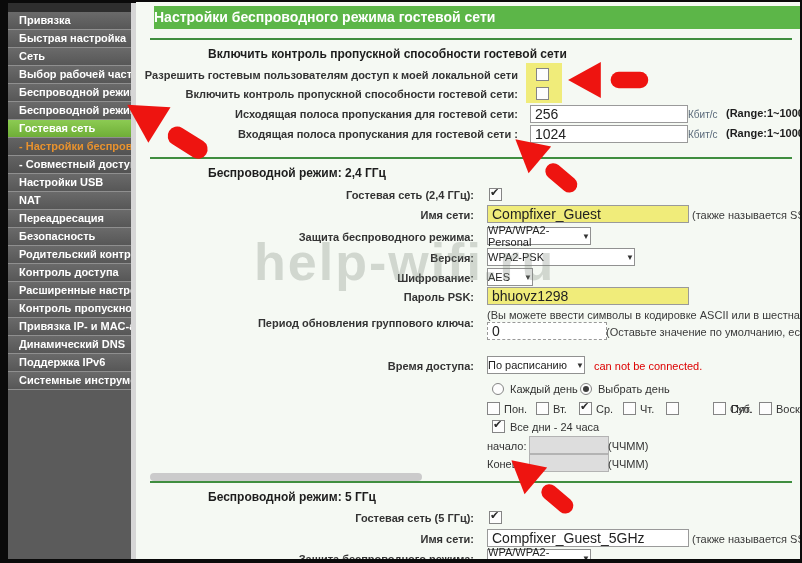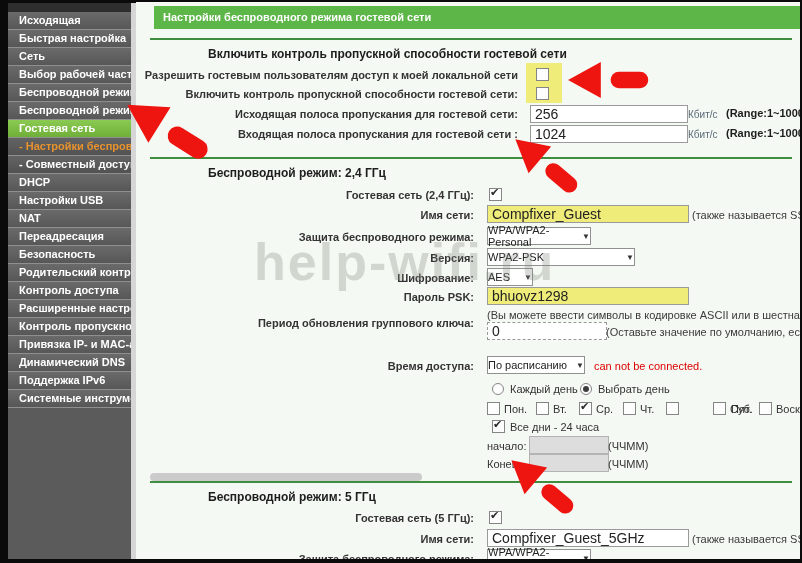--- a/index.html
+++ b/index.html
@@ -12,21 +12,21 @@
              color:#fff;white-space:nowrap;overflow:hidden;cursor:pointer;
              background:linear-gradient(#6a6a6a,#575757);
              border-bottom:1px solid #8f8f8f;}
   .menu-item.selected{background:linear-gradient(#8ccb52,#6fae38);}
   .menu-item.sub-active{color:#e8922e;background:linear-gradient(#636363,#525252);}
   .menu-item.sub{background:linear-gradient(#636363,#525252);}
   .frame-divider{position:absolute;left:131px;top:3px;width:5px;bottom:4px;background:#d6d6d6;}
   
   .content{position:absolute;left:136px;top:2px;right:2px;bottom:4px;background:#f5f9f3;overflow:hidden;}
   .titlebar{position:absolute;left:18px;top:4px;right:0;height:23px;background:#5cb648;
-            color:#fff;font-size:11px;font-weight:bold;line-height:23px;padding-left:9px;}
+            color:#fff;font-size:14px;font-weight:bold;line-height:23px;padding-left:0;}
   .sep{position:absolute;left:14px;right:8px;height:2px;background:#3f8e3f;}
   .sec-heading{position:absolute;font-size:12px;font-weight:bold;color:#1d1d1d;white-space:nowrap;padding-left:48px;}
   .row-label{position:absolute;font-size:11px;font-weight:bold;color:#333;text-align:right;white-space:nowrap;}
   .note{position:absolute;font-size:11px;color:#3a3a3a;white-space:nowrap;}
   .note-bold{font-weight:bold;color:#1d1d1d;}
   .unit{position:absolute;font-size:10px;color:#5a6a7a;white-space:nowrap;}
   .warn{color:#dd0000;}
   .txt{position:absolute;height:16px;border:1px solid #9a9a9a;background:#fff;font-size:14px;
        font-family:"Liberation Sans",sans-serif;padding:0 4px;color:#222;}
   .txt.hl{background:#f0ec7a;}
@@ -51,30 +51,29 @@
   
   .arrow{position:absolute;z-index:10;pointer-events:none;}
 </style>
 </head>
 <body>
 
 <div class="screen">
 
   <div class="sidebar">
     <div class="sidebar-cap"></div>
-    <div class="menu-item">Исходящая</div>
+    <div class="menu-item">Привязка</div>
     <div class="menu-item">Быстрая настройка</div>
     <div class="menu-item">Сеть</div>
     <div class="menu-item">Выбор рабочей частоты</div>
     <div class="menu-item">Беспроводной режим - 2,4</div>
     <div class="menu-item">Беспроводной режим - 5 Г</div>
     <div class="menu-item selected">Гостевая сеть</div>
     <div class="menu-item sub-active">- Настройки беспроводног</div>
     <div class="menu-item sub">- Совместный доступ к уст</div>
-    <div class="menu-item">DHCP</div>
     <div class="menu-item">Настройки USB</div>
     <div class="menu-item">NAT</div>
     <div class="menu-item">Переадресация</div>
     <div class="menu-item">Безопасность</div>
     <div class="menu-item">Родительский контроль</div>
     <div class="menu-item">Контроль доступа</div>
     <div class="menu-item">Расширенные настройки м</div>
     <div class="menu-item">Контроль пропускной спо</div>
     <div class="menu-item">Привязка IP- и MAC-адрес</div>
     <div class="menu-item">Динамический DNS</div>

